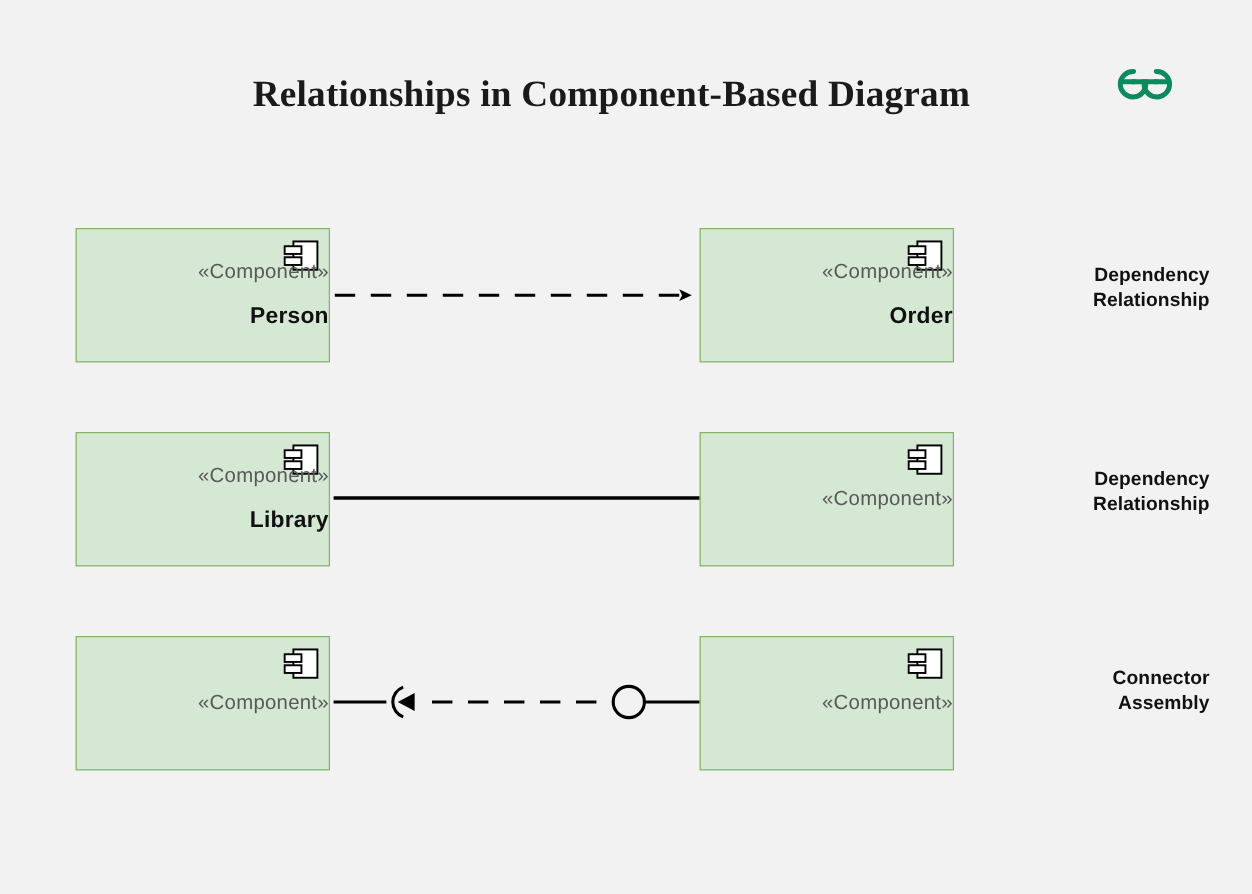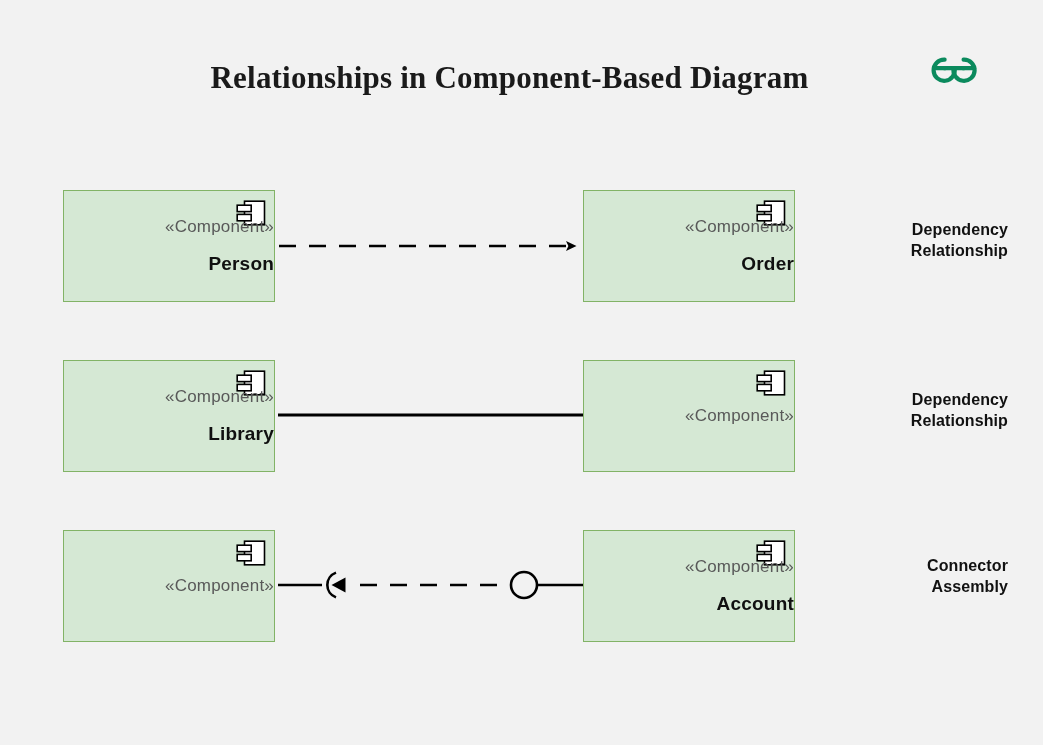--- a/index.html
+++ b/index.html
@@ -240,21 +240,20 @@
   </div>
 
   <div class="component-box" style="left:583px; top:530px;">
     <svg class="component-glyph" viewBox="0 0 30 26">
       <rect x="8.5" y="1.2" width="20" height="23.6" fill="#ffffff" stroke="#000000" stroke-width="1.6"></rect>
       <rect x="1.2" y="5.2" width="14" height="6.4" fill="#ffffff" stroke="#000000" stroke-width="1.6"></rect>
       <rect x="1.2" y="14.4" width="14" height="6.4" fill="#ffffff" stroke="#000000" stroke-width="1.6"></rect>
     </svg>
     <div class="component-text">
       <span class="stereotype">«Component»</span>
-      <span class="component-name">Account</span>
     </div>
   </div>
 
   <div class="relationship-label" style="left:808px; top:555px;">
     <span>Connector</span>
     <span>Assembly</span>
   </div>
 
 </div>
 

